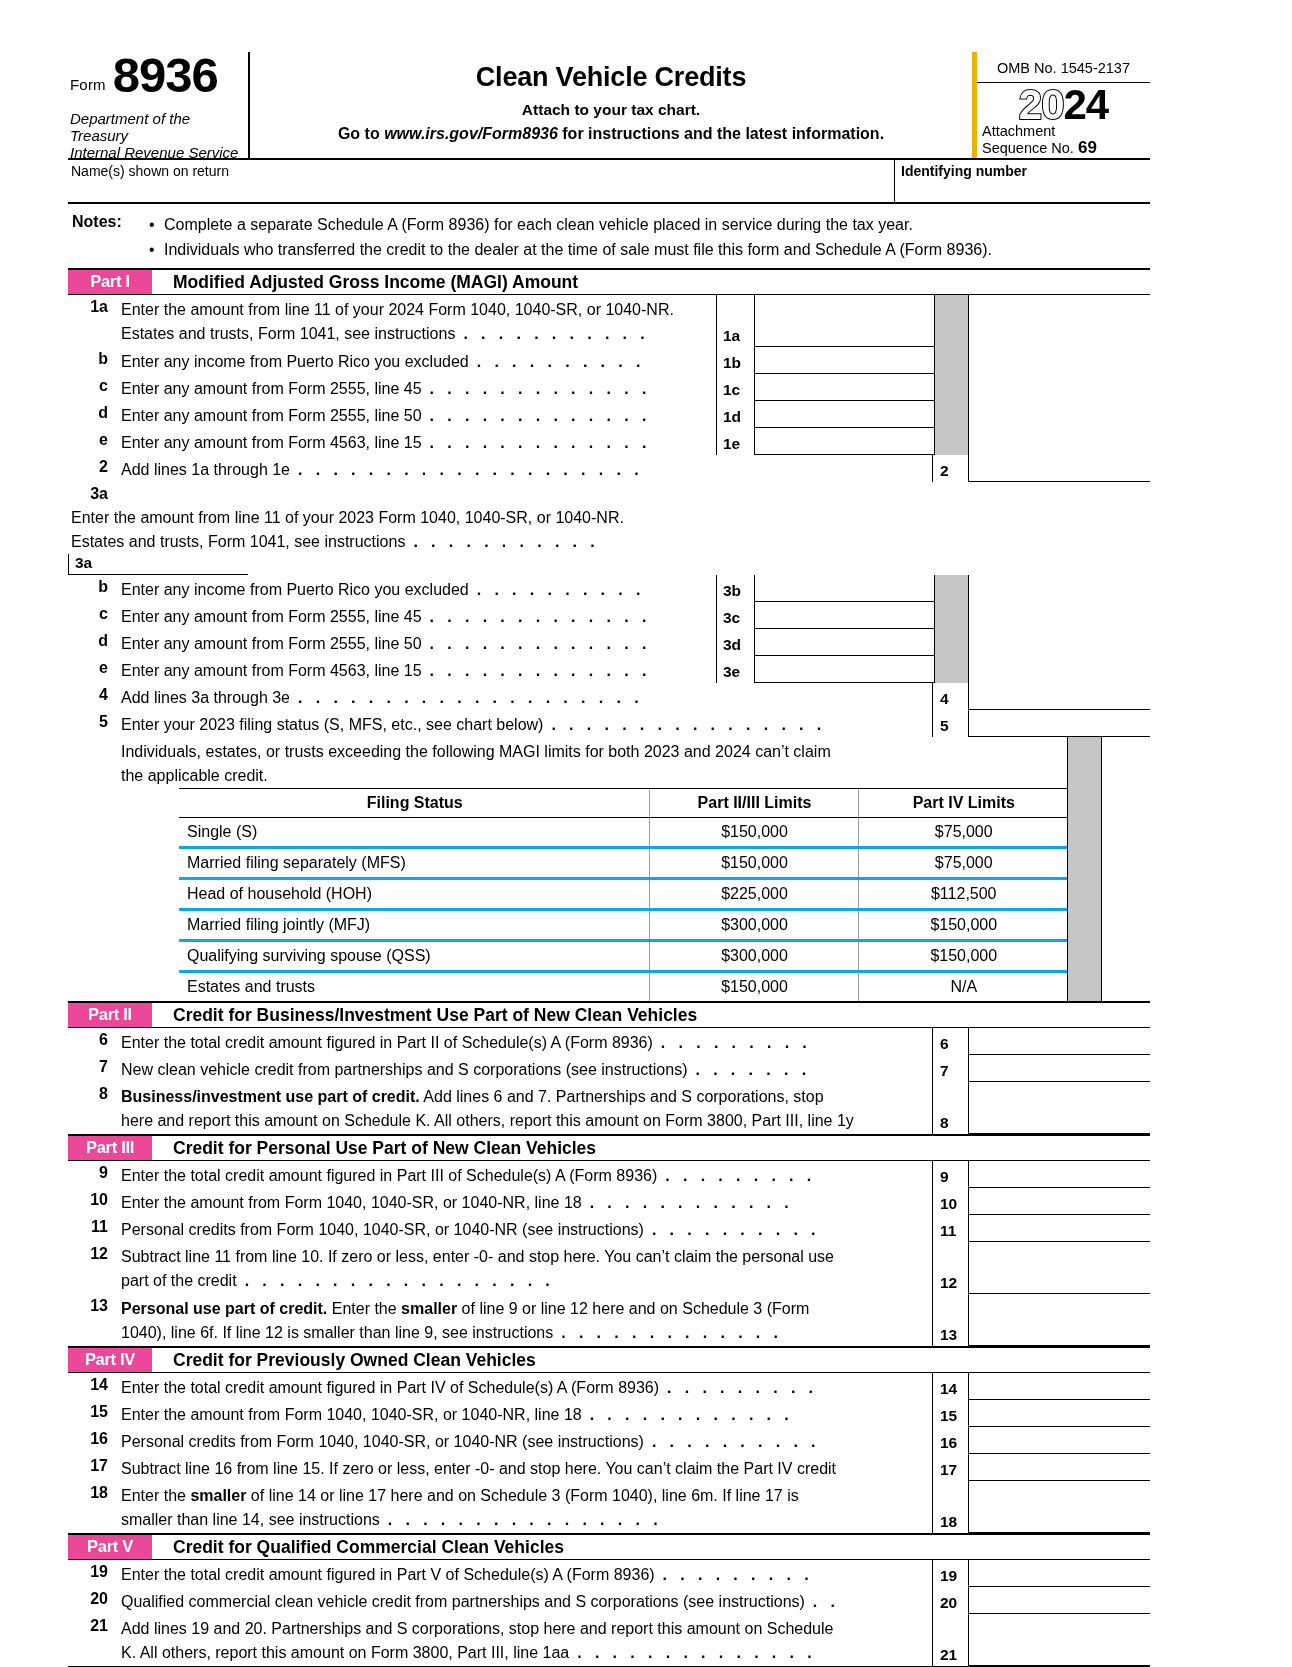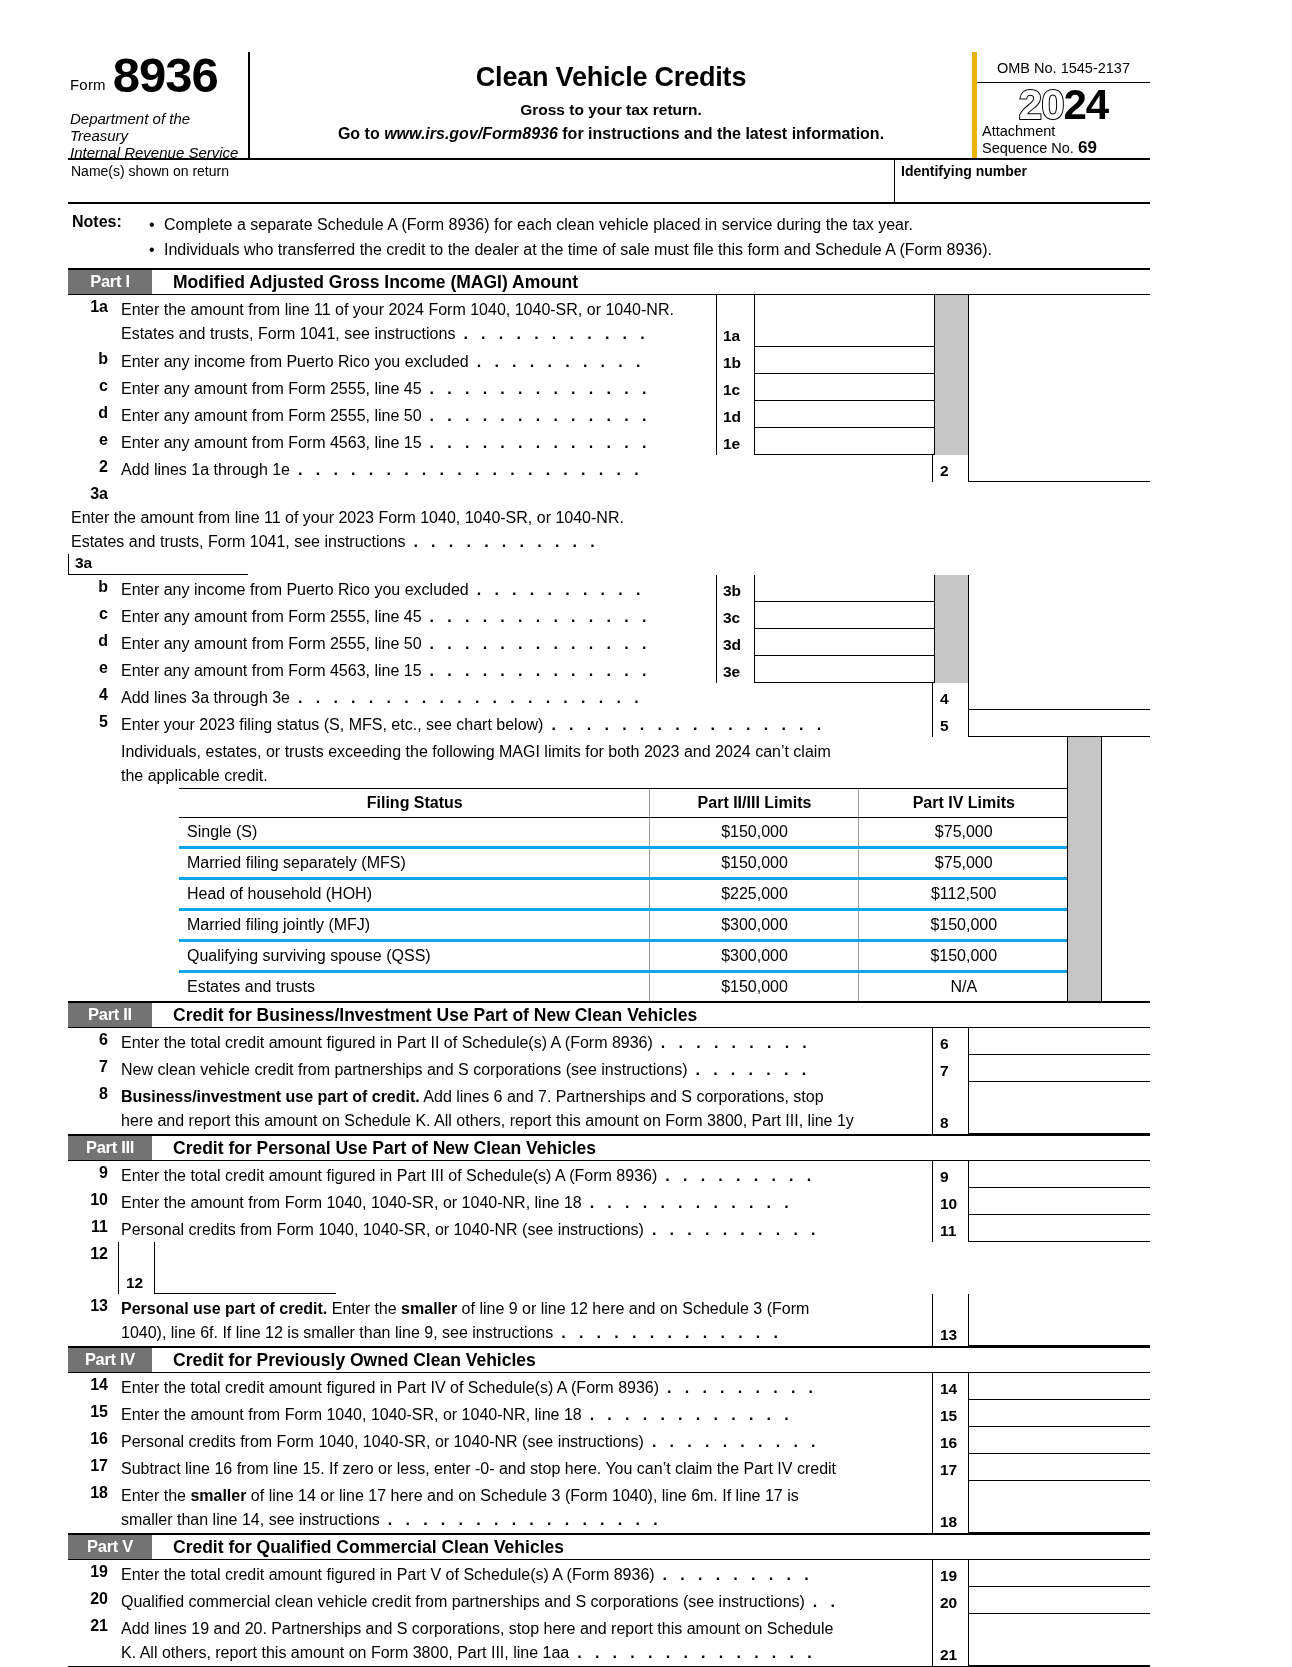--- a/index.html
+++ b/index.html
@@ -143,21 +143,21 @@
   
   .partbar {
     display: flex;
     align-items: stretch;
     border-top: 2px solid #000;
     border-bottom: 1.5px solid #000;
     background: #fff;
     height: 27px;
   }
   .partbadge {
-    background: #737373;
+    background: #ec4899;
     color: #fff;
     font-weight: bold;
     font-size: 16.5px;
     padding: 2px 8px 2px 8px;
     min-width: 84px;
     text-align: center;
     letter-spacing: -0.3px;
   }
   .parttitle {
     font-weight: bold;
@@ -292,21 +292,21 @@
         <span class="formnum">8936</span>
       </div>
       <div class="dept">
         <div>Department of the Treasury</div>
         <div>Internal Revenue Service</div>
       </div>
     </div>
 
     <div class="hdr-mid">
       <div class="title">Clean Vehicle Credits</div>
-      <div class="sub1">Gross to your tax return.</div>
+      <div class="sub1">Attach to your tax chart.</div>
       <div class="sub2"><span>Go to </span><i>www.irs.gov/Form8936</i><span> for instructions and the latest information.</span></div>
     </div>
 
     <div class="hdr-right">
       <div class="omb">OMB No. 1545-2137</div>
       <div class="yearwrap"><span class="yr-out">20</span><span>24</span></div>
       <div class="attach">
         <div>Attachment</div>
         <div><span>Sequence No.</span> <b>69</b></div>
       </div>
@@ -566,20 +566,24 @@
 
     <div class="row">
       <div class="num">11</div>
       <div class="txt"><span>Personal credits from Form 1040, 1040-SR, or 1040-NR (see instructions)</span><span class="leader">. . . . . . . . . .</span></div>
       <div class="rnum">11</div>
       <div class="ramt"></div>
     </div>
 
     <div class="row" style="min-height:52px;">
       <div class="num">12</div>
+      <div class="txt">
+        <div>Subtract line 11 from line 10. If zero or less, enter -0- and stop here. You can’t claim the personal use</div>
+        <div><span>part of the credit</span><span class="leader">. . . . . . . . . . . . . . . . . .</span></div>
+      </div>
       <div class="rnum">12</div>
       <div class="ramt"></div>
     </div>
 
     <div class="row" style="min-height:52px;">
       <div class="num">13</div>
       <div class="txt">
         <div><b>Personal use part of credit.</b><span> Enter the </span><b>smaller</b><span> of line 9 or line 12 here and on Schedule 3 (Form</span></div>
         <div><span>1040), line 6f. If line 12 is smaller than line 9, see instructions</span><span class="leader">. . . . . . . . . . . . .</span></div>
       </div>

